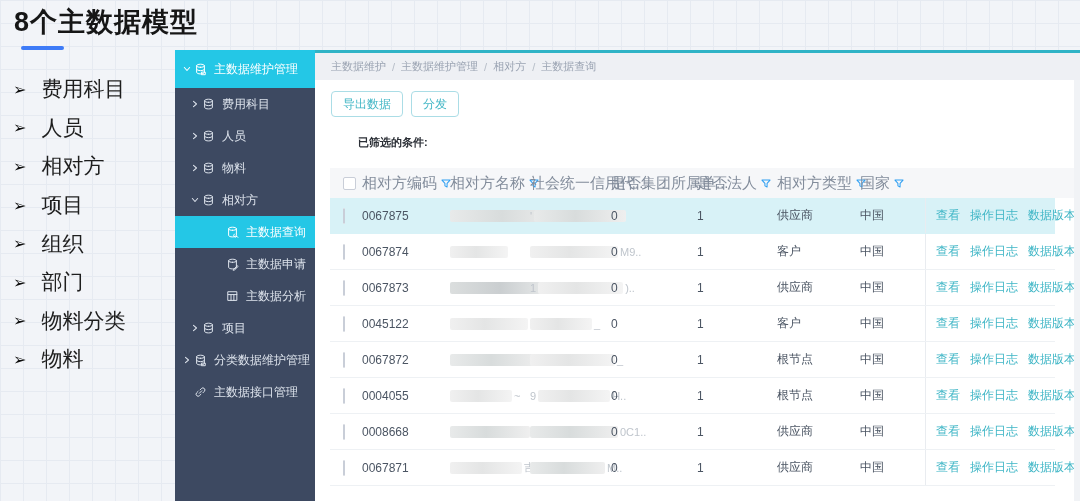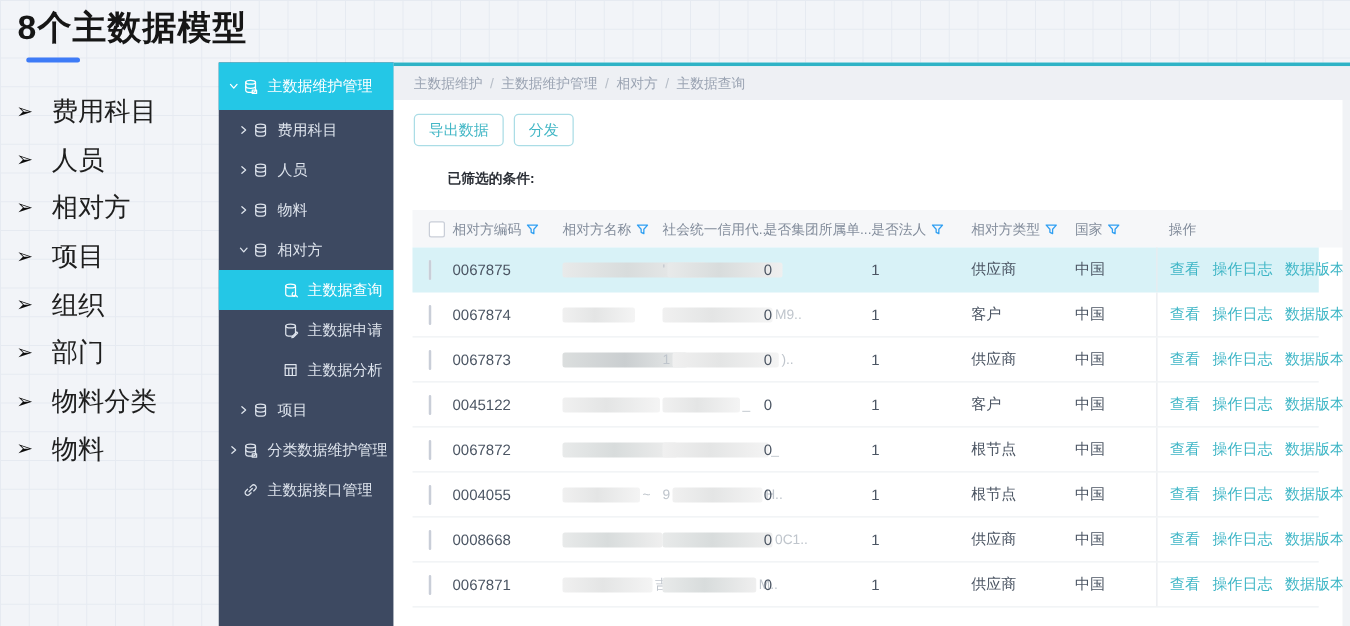--- a/index.html
+++ b/index.html
@@ -48,21 +48,21 @@
   .crumb{ color:#9aa3b2; cursor:pointer; }
   .crumb-sep{ margin:0 6px; color:#b6bdc7; }
 
   .content{ position:relative; height:421px; background:#fff; }
   .toolbar{ padding:11px 0 0 16px; display:flex; gap:8px; }
   .btn{ border:1px solid #abdde6; color:#43b7c6; background:#fff; border-radius:4px; font-size:12px; height:26px; padding:0 11px; cursor:pointer; font-family:inherit; }
   .filter-label{ margin:18px 0 0 43px; font-size:11px; font-weight:bold; color:#2b2f36; }
 
   
   .table{ position:absolute; left:15px; top:88px; }
-  .thead{ display:flex; align-items:center; height:30px; width:748px; background:#f6f7f9; color:#828c9b; font-size:11px; }
+  .thead{ display:flex; align-items:center; height:30px; width:748px; background:#f6f7f9; color:#828c9b; font-size:15px; }
   .th{ display:flex; align-items:center; gap:4px; white-space:nowrap; padding-left:6px; }
   .th .funnel{ display:flex; cursor:pointer; }
   .th-spacer{ flex:1; }
   .trow{ display:flex; align-items:center; height:36px; width:725px; font-size:12px; color:#4b5563; border-bottom:1px solid #eef1f4; cursor:pointer; }
   .trow.selected{ background:var(--hl); border-bottom-color:transparent; }
 
   .col-check{ width:28px; padding-left:13px; flex:none; }
   .col-code{ width:86px; padding-left:4px; flex:none; }
   .col-name{ width:80px; flex:none;align-items:center; }
   .col-credit{ width:80px; flex:none; }
@@ -326,23 +326,20 @@
               </span>
             </div>
             <div class="th col-country">
               <span>国家</span>
               <span class="funnel" style="color: rgb(47, 159, 242);">
                 <svg viewBox="0 0 11 10" width="10" height="9" fill="none">
                   <path d="M1 1.2h9L6.7 4.9v3.9L4.3 7.6V4.9Z" stroke="currentColor" stroke-width="1.15" stroke-linecap="round" stroke-linejoin="round"></path>
                 </svg>
               </span>
             </div>
-            <div class="th col-ops">
-              <span>操作</span>
-            </div>
             <div class="th-spacer"></div>
           </div>
         <div id="tbody">
             <div class="trow selected">
               <div class="col-check"><span class="checkbox"></span></div>
               <div class="col-code td">0067875</div>
               <div class="col-name cellflex">
                 <span class="mask mid" style="width: 115px;"></span>
                 <span class="frag">l..</span>
               </div>

